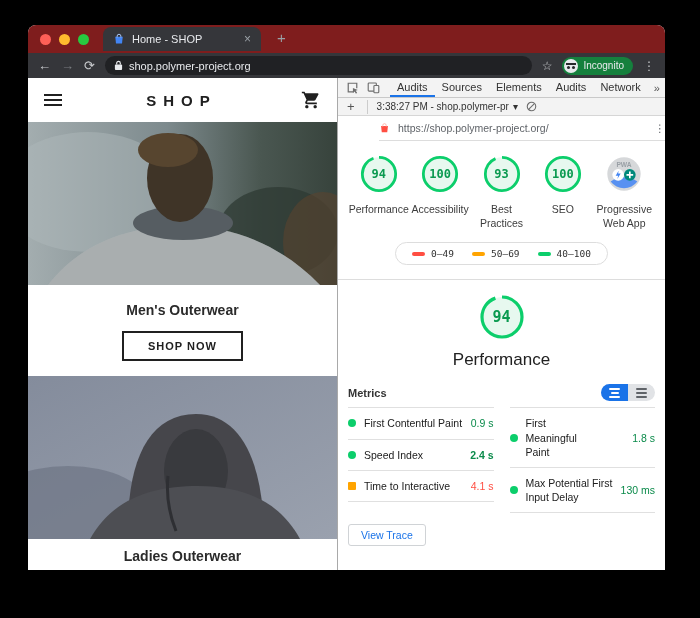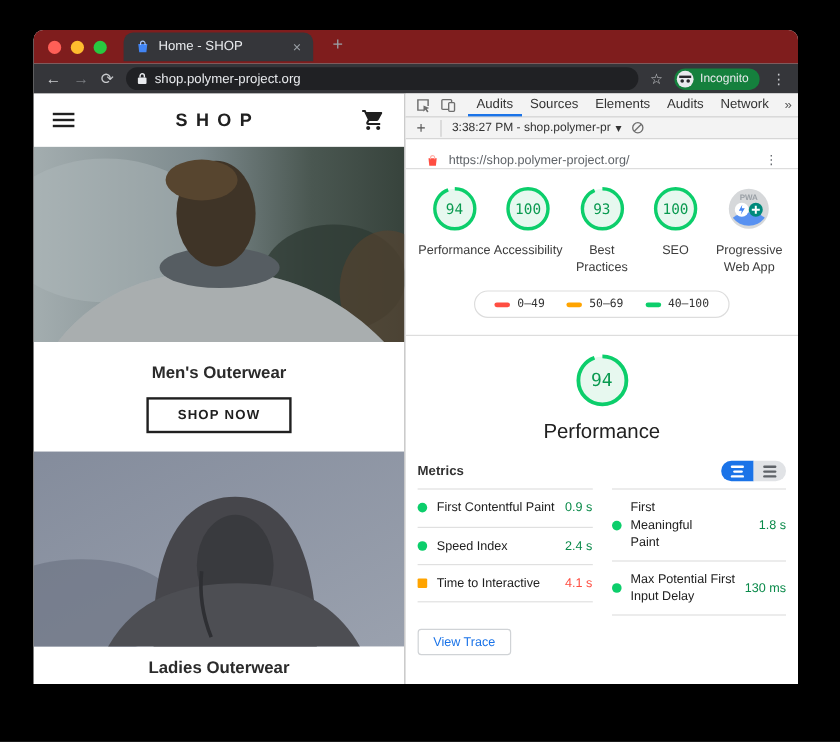--- a/index.html
+++ b/index.html
@@ -69,33 +69,33 @@
             border-bottom:2px solid transparent; white-space:nowrap; }
   .dt-tab.active { border-bottom-color:#1a73e8; }
   .dt-more { font-size:11px; color:#555; padding:0 6px; }
 
   .dt-row2 { height:18px; background:#f3f3f3; border-bottom:1px solid #d6d6d6; display:flex;
              align-items:center; padding:0 6px; gap:6px; font-size:10px; color:#333; flex:0 0 auto; }
   .dt-plus { font-size:13px; color:#555; padding:0 3px; }
   .run-select { display:flex; align-items:center; gap:4px; }
   .block-icon { margin-left:2px; display:flex; align-items:center; }
 
-  .dt-url { height:25px; border-bottom:1px solid #ddd; display:flex; align-items:flex-end;
-            padding:0 17px; gap:8px; font-size:10.5px; color:#5f6368; flex:0 0 auto; }
+  .dt-url { height:25px; border-bottom:1px solid #ddd; display:flex; align-items:center;
+            padding:0 0; gap:8px; font-size:10.5px; color:#5f6368; flex:0 0 auto;margin-left:41px; }
   .dt-url .grow { flex:1; }
 
   .report { flex:1; min-height:0; overflow:hidden; }
 
   
   .scores { display:flex; justify-content:space-between; padding:13px 10px 0; }
   .score-item { width:62px; text-align:center; }
   .gauge-wrap { position:relative; width:40px; height:40px; margin:0 auto; }
   .gauge-wrap svg { display:block; }
   .gauge-num { position:absolute; inset:0; display:flex; align-items:center; justify-content:center;
-               font-family:"DejaVu Sans Mono", monospace; font-size:12px; }
+               font-family:"DejaVu Sans Mono", monospace; font-size:12px;font-weight:bold; }
   .score-label { margin-top:8px; font-size:10.5px; color:#3c3c3c; line-height:1.35; }
 
   
   .legend { margin:12px auto 0; width:fit-content; border:1px solid #ddd; border-radius:14px;
             padding:5px 16px; display:flex; gap:18px; align-items:center;
             font-family:"DejaVu Sans Mono", monospace; font-size:9.5px; color:#333; }
   .legend-item { display:flex; align-items:center; gap:6px; }
   .legend-swatch { width:13px; height:4px; border-radius:2px; }
 
   
@@ -398,21 +398,21 @@
           <div class="metric-grid">
             <div class="metric-col">
               <div class="metric-row">
                 <span class="metric-icon circle" style="background: rgb(12, 206, 107);"></span>
                 <span class="metric-name">First Contentful Paint</span>
                 <span class="metric-value" style="color: rgb(10, 138, 74);">0.9 s</span>
               </div>
               <div class="metric-row">
                 <span class="metric-icon circle" style="background: rgb(12, 206, 107);"></span>
                 <span class="metric-name">Speed Index</span>
-                <span class="metric-value" style="color: rgb(10, 138, 74);">2.4 s</span>
+                <span class="metric-value" style="color: rgb(10, 138, 74); font-weight: bold;">2.4 s</span>
               </div>
               <div class="metric-row">
                 <span class="metric-icon square" style="background: rgb(255, 164, 0);"></span>
                 <span class="metric-name">Time to Interactive</span>
                 <span class="metric-value" style="color: rgb(255, 78, 66);">4.1 s</span>
               </div>
             </div>
             <div class="metric-col">
               <div class="metric-row">
                 <span class="metric-icon circle" style="background: rgb(12, 206, 107);"></span>

